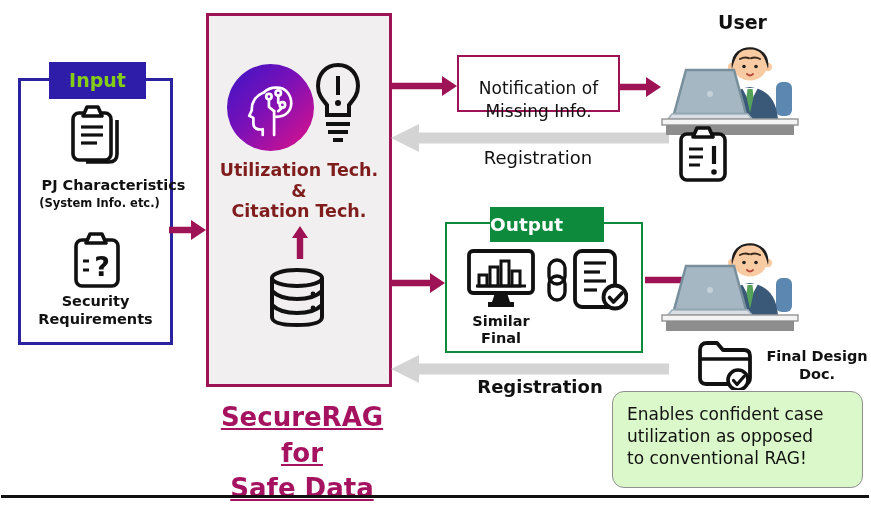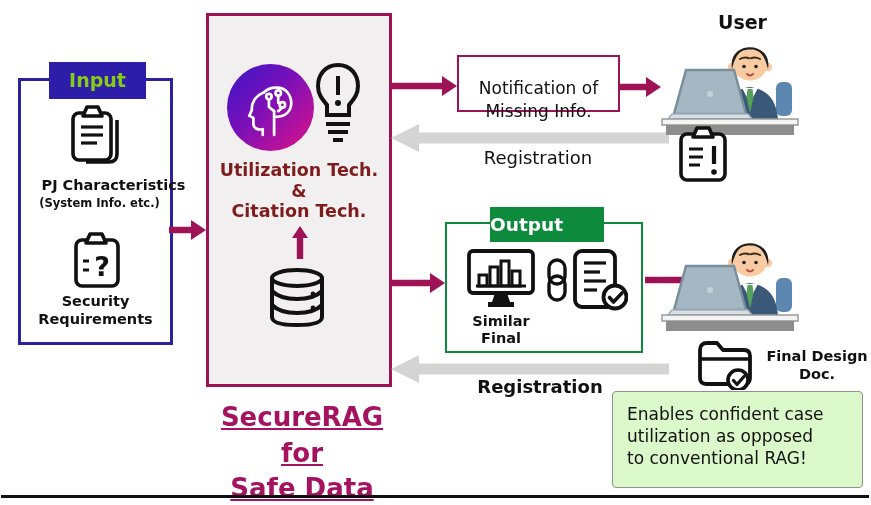--- a/index.html
+++ b/index.html
@@ -36,21 +36,21 @@
   .out-header{left:490px;top:207px;width:114px;height:35px;line-height:35px;background:#0d8a3c;color:#fff;
               font-weight:bold;font-size:18.5px;text-align:left;z-index:3;}
   .out-box{left:445px;top:222px;width:198px;height:131px;border:2.5px solid #0d8a3c;background:#fff;box-sizing:border-box;}
   .sim-label{left:455px;top:313px;width:92px;font-weight:bold;font-size:14.5px;line-height:1.2;}
   .des-label{left:556px;top:313px;width:88px;font-weight:bold;font-size:14.5px;line-height:1.2;}
 
   .final-label{left:748px;top:347px;width:104px;font-weight:bold;font-size:14.5px;line-height:1.25;margin-left:17px;}
   .reg-bottom{left:458px;top:376px;width:164px;font-weight:bold;font-size:18px;}
 
   .bubble{left:612px;top:391px;width:251px;height:97px;box-sizing:border-box;background:#dbf8ca;
-          border:1.5px solid #909090;border-radius:4px;padding:11px 14px;font-size:17px;line-height:1.3;}
+          border:1.5px solid #909090;border-radius:12px;padding:11px 14px;font-size:17px;line-height:1.3;}
   .bottom-rule{left:1px;top:495px;width:868px;height:3px;background:#111;}
 
   svg{display:block;}
 </style>
 </head>
 <body>
 
 <div id="stage">
 
   <svg width="0" height="0" style="position:absolute" aria-hidden="true">

